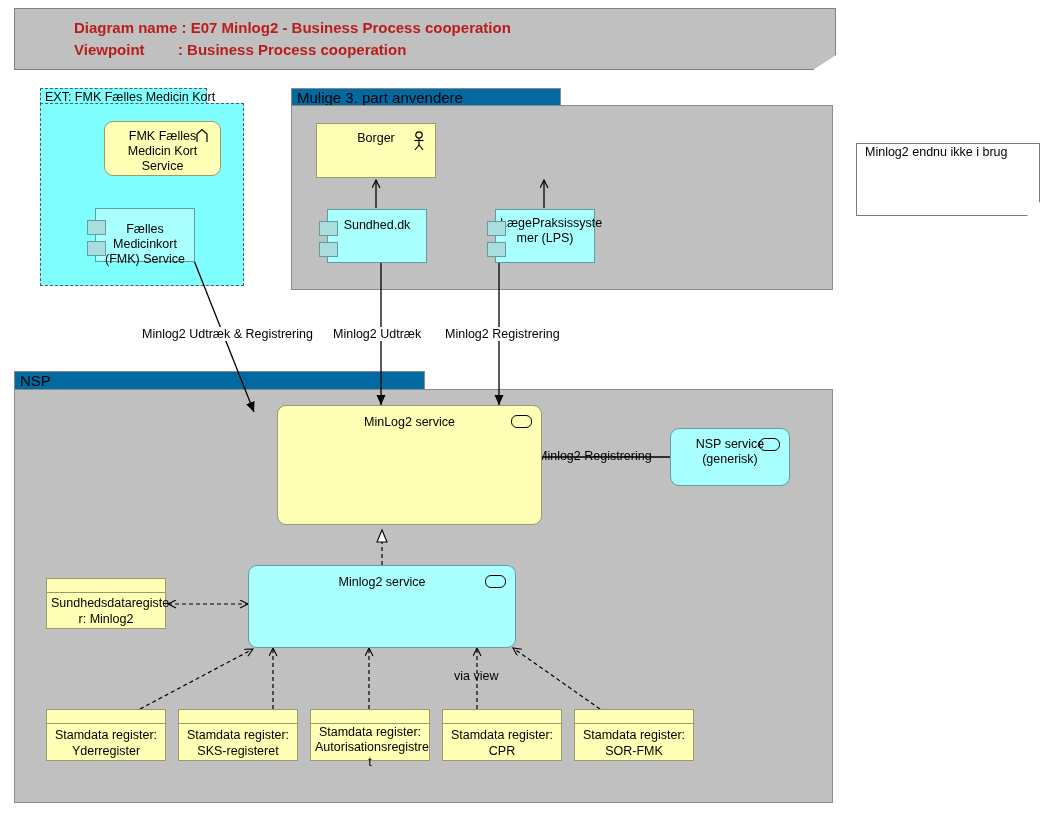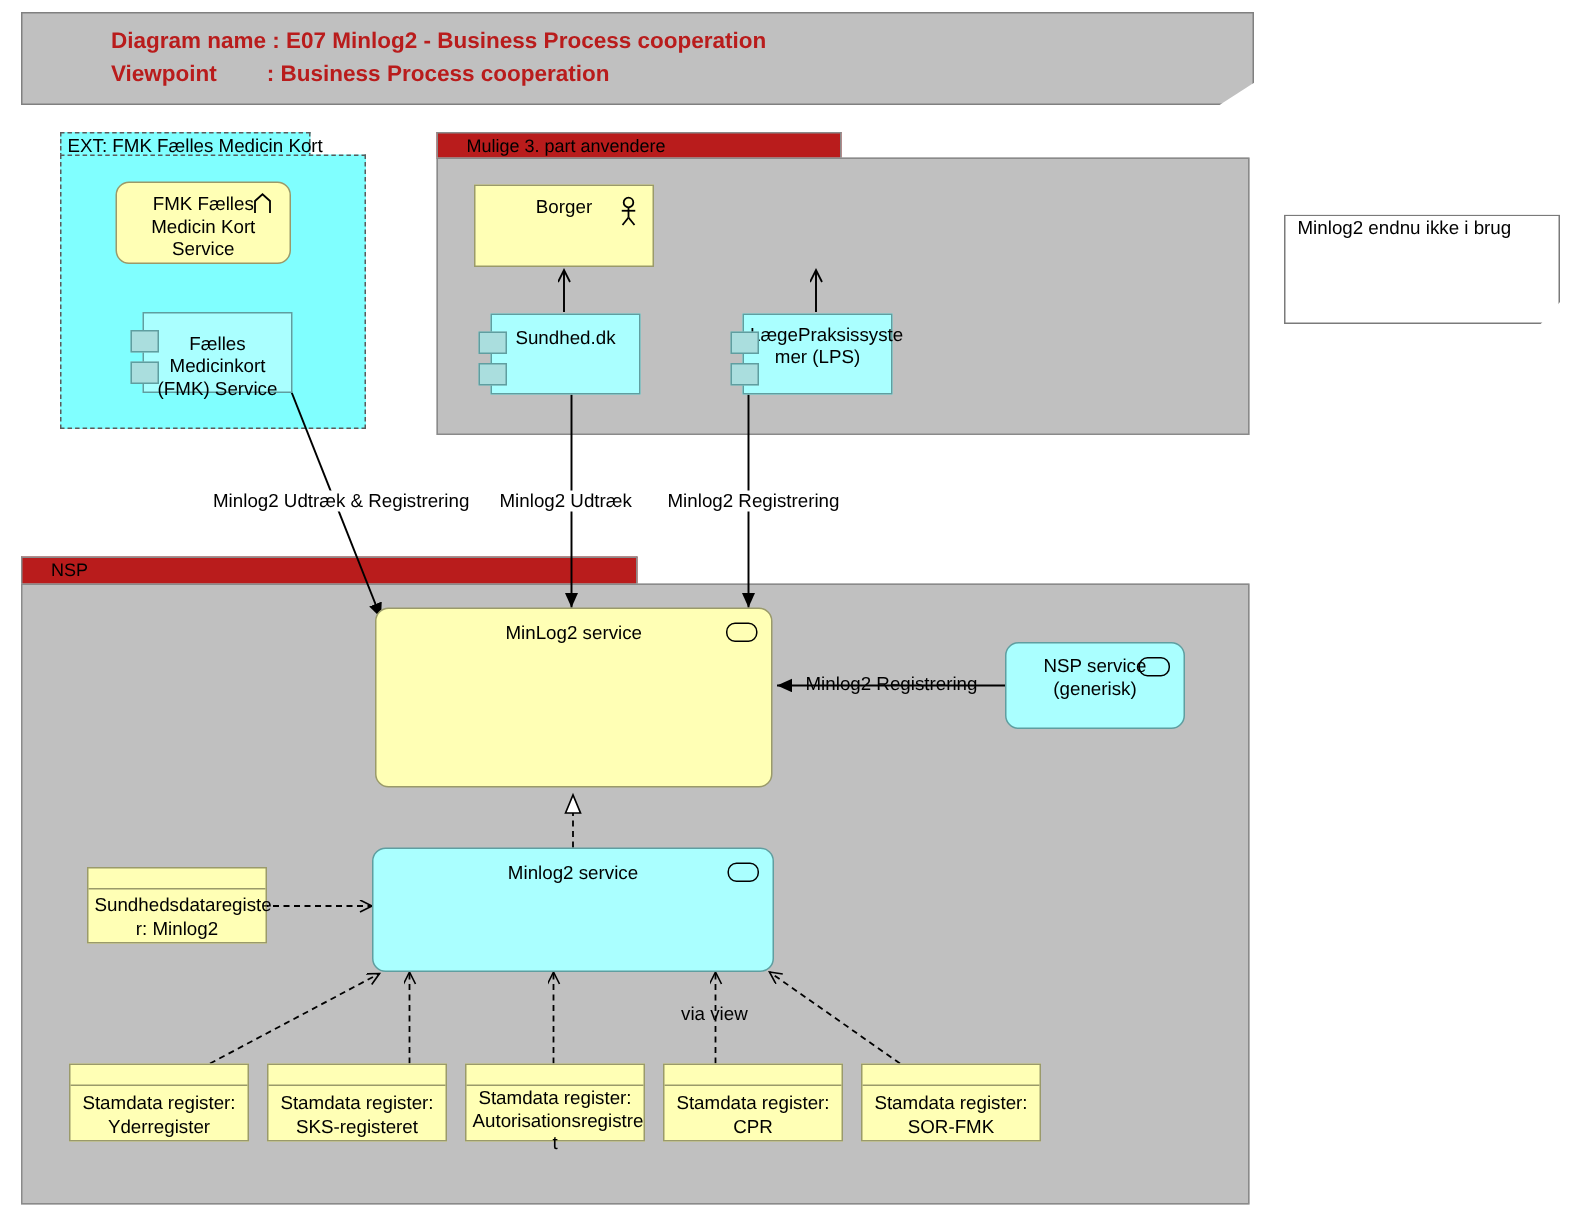--- a/index.html
+++ b/index.html
@@ -42,26 +42,26 @@
   #title-line-1 { top: 10px; }
   #title-line-2 { top: 32px; }
 
   
   .group-gray {
     background: #c0c0c0;
     border: 1px solid #8a8a8a;
   }
   .group-tab {
     position: absolute;
-    background: #b91c1c;
+    background: #0369a1;
     border: 1px solid #8a8a8a;
     border-bottom: none;
-    font-size: 12px;
+    font-size: 15px;
     line-height: 17px;
-    padding-left: 19px;
+    padding-left: 5px;
     box-sizing: border-box;
     color: #000;
     white-space: nowrap;
   }
 
   
   #fmk-group {
     left: 40px; top: 103px; width: 204px; height: 183px;
     background: #80ffff;
     border: 1px dashed #5a5a5a;
@@ -108,20 +108,21 @@
     width: 100%;
     padding: 0 4px;
     box-sizing: border-box;
   }
 
   
   .yellow-round {
     background: #ffffb5;
     border: 1px solid #9a9a6a;
     border-radius: 9px;
+    margin-left: 27px;
   }
   .yellow-rect {
     background: #ffffb5;
     border: 1px solid #9a9a6a;
   }
   .cyan-round {
     background: #aaffff;
     border: 1px solid #5f9ea0;
     border-radius: 9px;
   }
@@ -316,21 +317,21 @@
     <div class="icon-rounded-rect"></div>
     <span class="label" style="display:block; padding-top:8px; white-space:pre-line;">NSP service
 (generisk)</span>
   </div>
 
   <div class="node cyan-round abs" style="left:248px; top:565px; width:268px; height:83px;">
     <div class="icon-rounded-rect"></div>
     <span class="label" style="display:block; padding-top:9px;">Minlog2 service</span>
   </div>
 
-  <div class="node strip-box abs" style="left:46px; top:578px; width:120px; height:51px;margin-left:12px;">
+  <div class="node strip-box abs" style="left:46px; top:578px; width:120px; height:51px;">
     <span class="strip"></span>
     <span class="label" style="display:block; padding-top:16px; white-space:pre-line; line-height:16px;">Sundhedsdataregiste
 r: Minlog2</span>
   </div>
 
   <div class="node strip-box abs" style="left:46px; top:709px; width:120px; height:52px;">
     <span class="strip"></span>
     <span class="label" style="display:block; padding-top:17px; white-space:pre-line; line-height:16px;">Stamdata register:
 Yderregister</span>
   </div>

